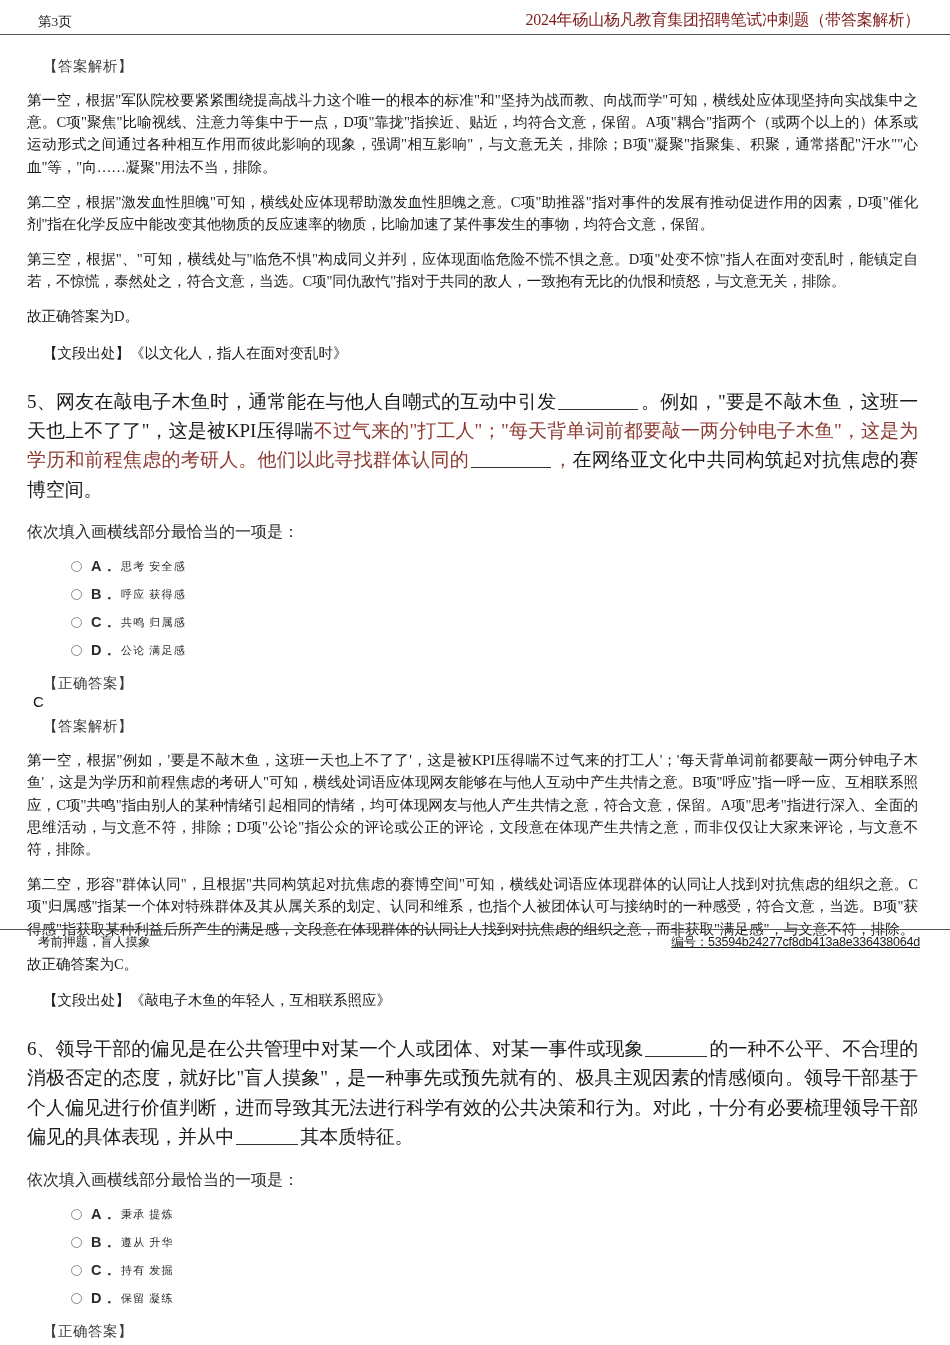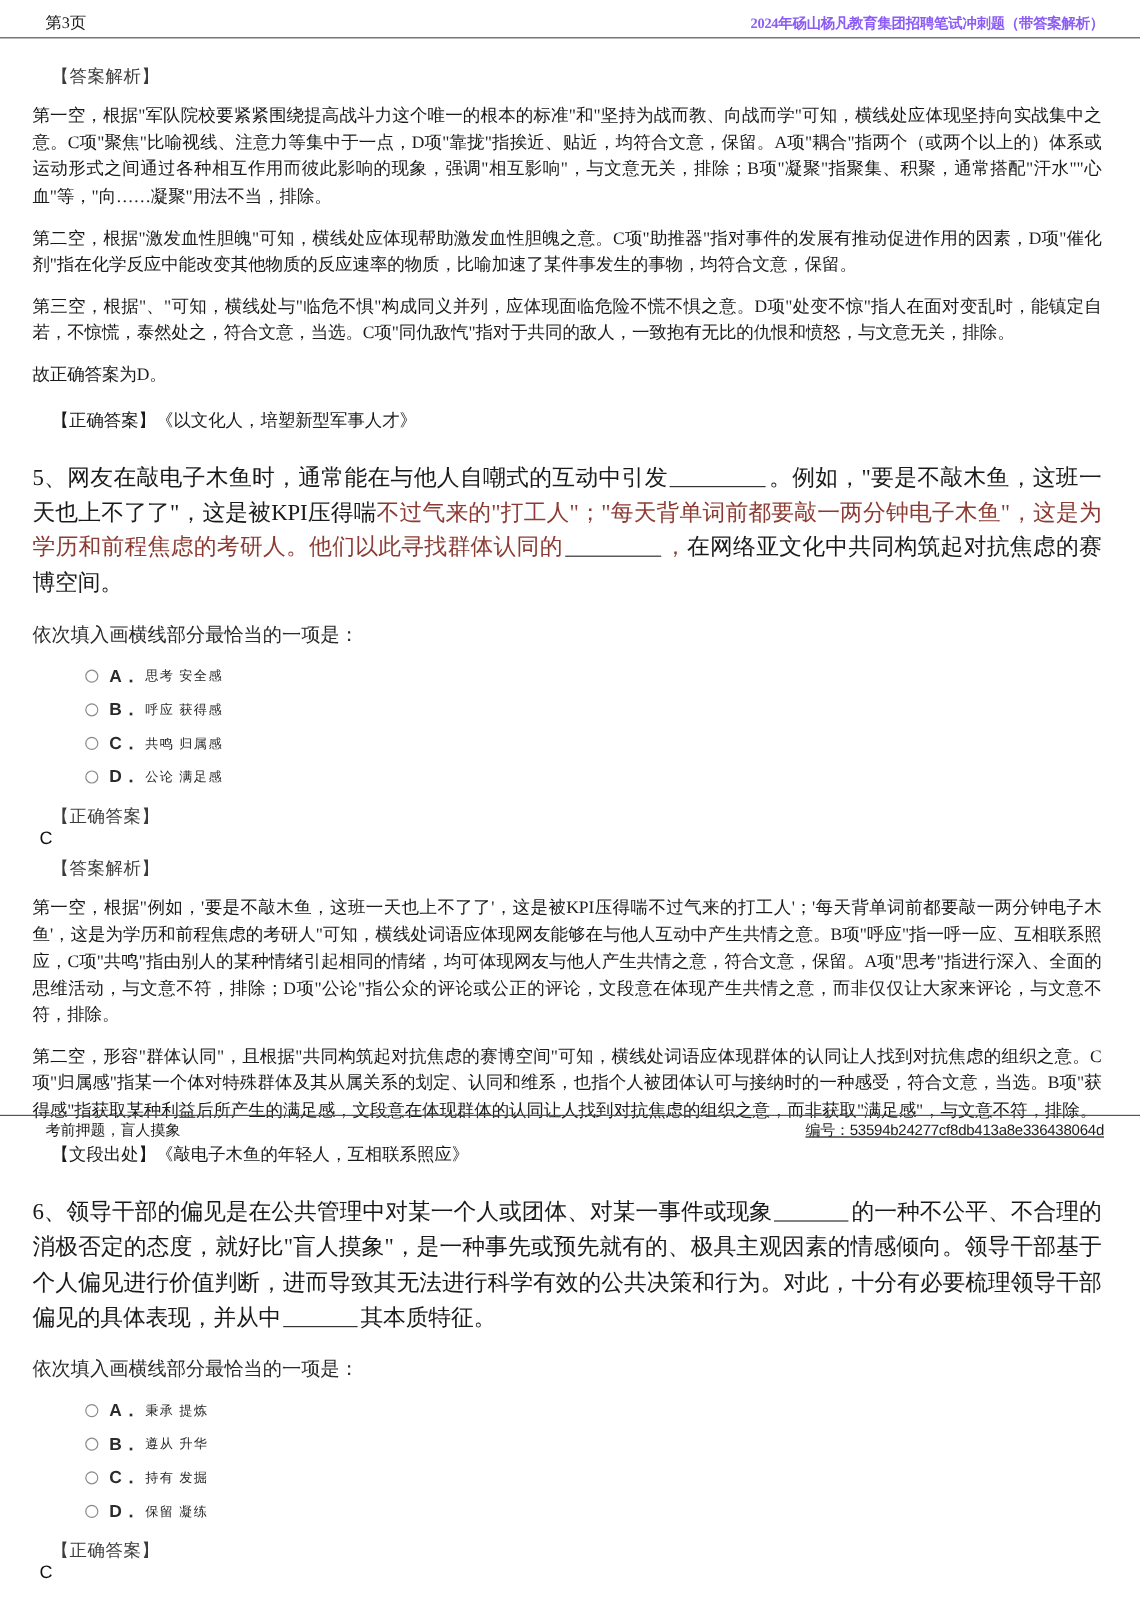--- a/index.html
+++ b/index.html
@@ -33,25 +33,24 @@
     border-bottom: 1px solid #555;
     margin: 0 0 0 0;
   }
   .page-header .hdr-left {
     font-size: 13.5px;
     letter-spacing: 0px;
     color: #1a1a1a;
     white-space: nowrap;
   }
   .page-header .hdr-right {
-    font-size: 12px;
-    color: #8b5cf6;
+    font-size: 16px;
+    color: #7f1d1d;
     white-space: nowrap;
     letter-spacing: -0.2px;
-    font-weight: bold;
   }
 
   
   .content {
     padding: 0 32px 0 27px;
   }
 
   .section-label {
     font-size: 14.5px;
     margin: 22px 0 0 16px;
@@ -188,21 +187,21 @@
   </div>
 
   <div class="content">
 
     <div>
       <div class="section-label">【答案解析】</div>
       <div class="para">第一空，根据"军队院校要紧紧围绕提高战斗力这个唯一的根本的标准"和"坚持为战而教、向战而学"可知，横线处应体现坚持向实战集中之意。C项"聚焦"比喻视线、注意力等集中于一点，D项"靠拢"指挨近、贴近，均符合文意，保留。A项"耦合"指两个（或两个以上的）体系或运动形式之间通过各种相互作用而彼此影响的现象，强调"相互影响"，与文意无关，排除；B项"凝聚"指聚集、积聚，通常搭配"汗水""心血"等，"向……凝聚"用法不当，排除。</div>
       <div class="para">第二空，根据"激发血性胆魄"可知，横线处应体现帮助激发血性胆魄之意。C项"助推器"指对事件的发展有推动促进作用的因素，D项"催化剂"指在化学反应中能改变其他物质的反应速率的物质，比喻加速了某件事发生的事物，均符合文意，保留。</div>
       <div class="para">第三空，根据"、"可知，横线处与"临危不惧"构成同义并列，应体现面临危险不慌不惧之意。D项"处变不惊"指人在面对变乱时，能镇定自若，不惊慌，泰然处之，符合文意，当选。C项"同仇敌忾"指对于共同的敌人，一致抱有无比的仇恨和愤怒，与文意无关，排除。</div>
       <div class="para">故正确答案为D。</div>
-      <div class="source-line">【正确答案】《以文化人，培塑新型军事人才》</div>
+      <div class="source-line">【文段出处】《以文化人，指人在面对变乱时》</div>
     </div>
 
     <div class="question">
       <div class="q-stem">
         <span>5、</span><span>网友在敲电子木鱼时，通常能在与他人自嘲式的互动中引发</span><span class="blank wide"></span><span>。例如，"要是不敲木鱼，这班一天也上不了了"，这是被KPI压得喘</span><span class="red">不过气来的"打工人"；"每天背单词前都要敲一两分钟电子木鱼"，这是为学历和前程焦虑的考研人。他们以此寻找群体认同的</span><span class="blank wide"></span><span class="red">，</span><span>在网络亚文化中共同构筑起对抗焦虑的赛博空间。</span>
       </div>
 
       <div class="q-prompt">依次填入画横线部分最恰当的一项是：</div>
 
       <div class="options">
@@ -227,20 +226,21 @@
           <span class="opt-text">公论 满足感</span>
         </div>
       </div>
 
       <div class="answer-block">
         <div class="section-label" style="margin-top:0;">【正确答案】</div>
         <div class="answer-letter">C</div>
         <div class="section-label" style="margin-top:6px;">【答案解析】</div>
         <div class="para">第一空，根据"例如，'要是不敲木鱼，这班一天也上不了了'，这是被KPI压得喘不过气来的打工人'；'每天背单词前都要敲一两分钟电子木鱼'，这是为学历和前程焦虑的考研人"可知，横线处词语应体现网友能够在与他人互动中产生共情之意。B项"呼应"指一呼一应、互相联系照应，C项"共鸣"指由别人的某种情绪引起相同的情绪，均可体现网友与他人产生共情之意，符合文意，保留。A项"思考"指进行深入、全面的思维活动，与文意不符，排除；D项"公论"指公众的评论或公正的评论，文段意在体现产生共情之意，而非仅仅让大家来评论，与文意不符，排除。</div>
         <div class="para">第二空，形容"群体认同"，且根据"共同构筑起对抗焦虑的赛博空间"可知，横线处词语应体现群体的认同让人找到对抗焦虑的组织之意。C项"归属感"指某一个体对特殊群体及其从属关系的划定、认同和维系，也指个人被团体认可与接纳时的一种感受，符合文意，当选。B项"获得感"指获取某种利益后所产生的满足感，文段意在体现群体的认同让人找到对抗焦虑的组织之意，而非获取"满足感"，与文意不符，排除。</div>
+        <div class="para">故正确答案为C。</div>
         <div class="source-line">【文段出处】《敲电子木鱼的年轻人，互相联系照应》</div>
       </div>
     </div>
 
     <div class="question">
       <div class="q-stem">
         <span>6、</span><span>领导干部的偏见是在公共管理中对某一个人或团体、对某一事件或现象</span><span class="blank"></span><span>的一种不公平、不合理的消极否定的态度，就好比"盲人摸象"，是一种事先或预先就有的、极具主观因素的情感倾向。领导干部基于个人偏见进行价值判断，进而导致其无法进行科学有效的公共决策和行为。对此，十分有必要梳理领导干部偏见的具体表现，并从中</span><span class="blank"></span><span>其本质特征。</span>
       </div>
 
       <div class="q-prompt">依次填入画横线部分最恰当的一项是：</div>

